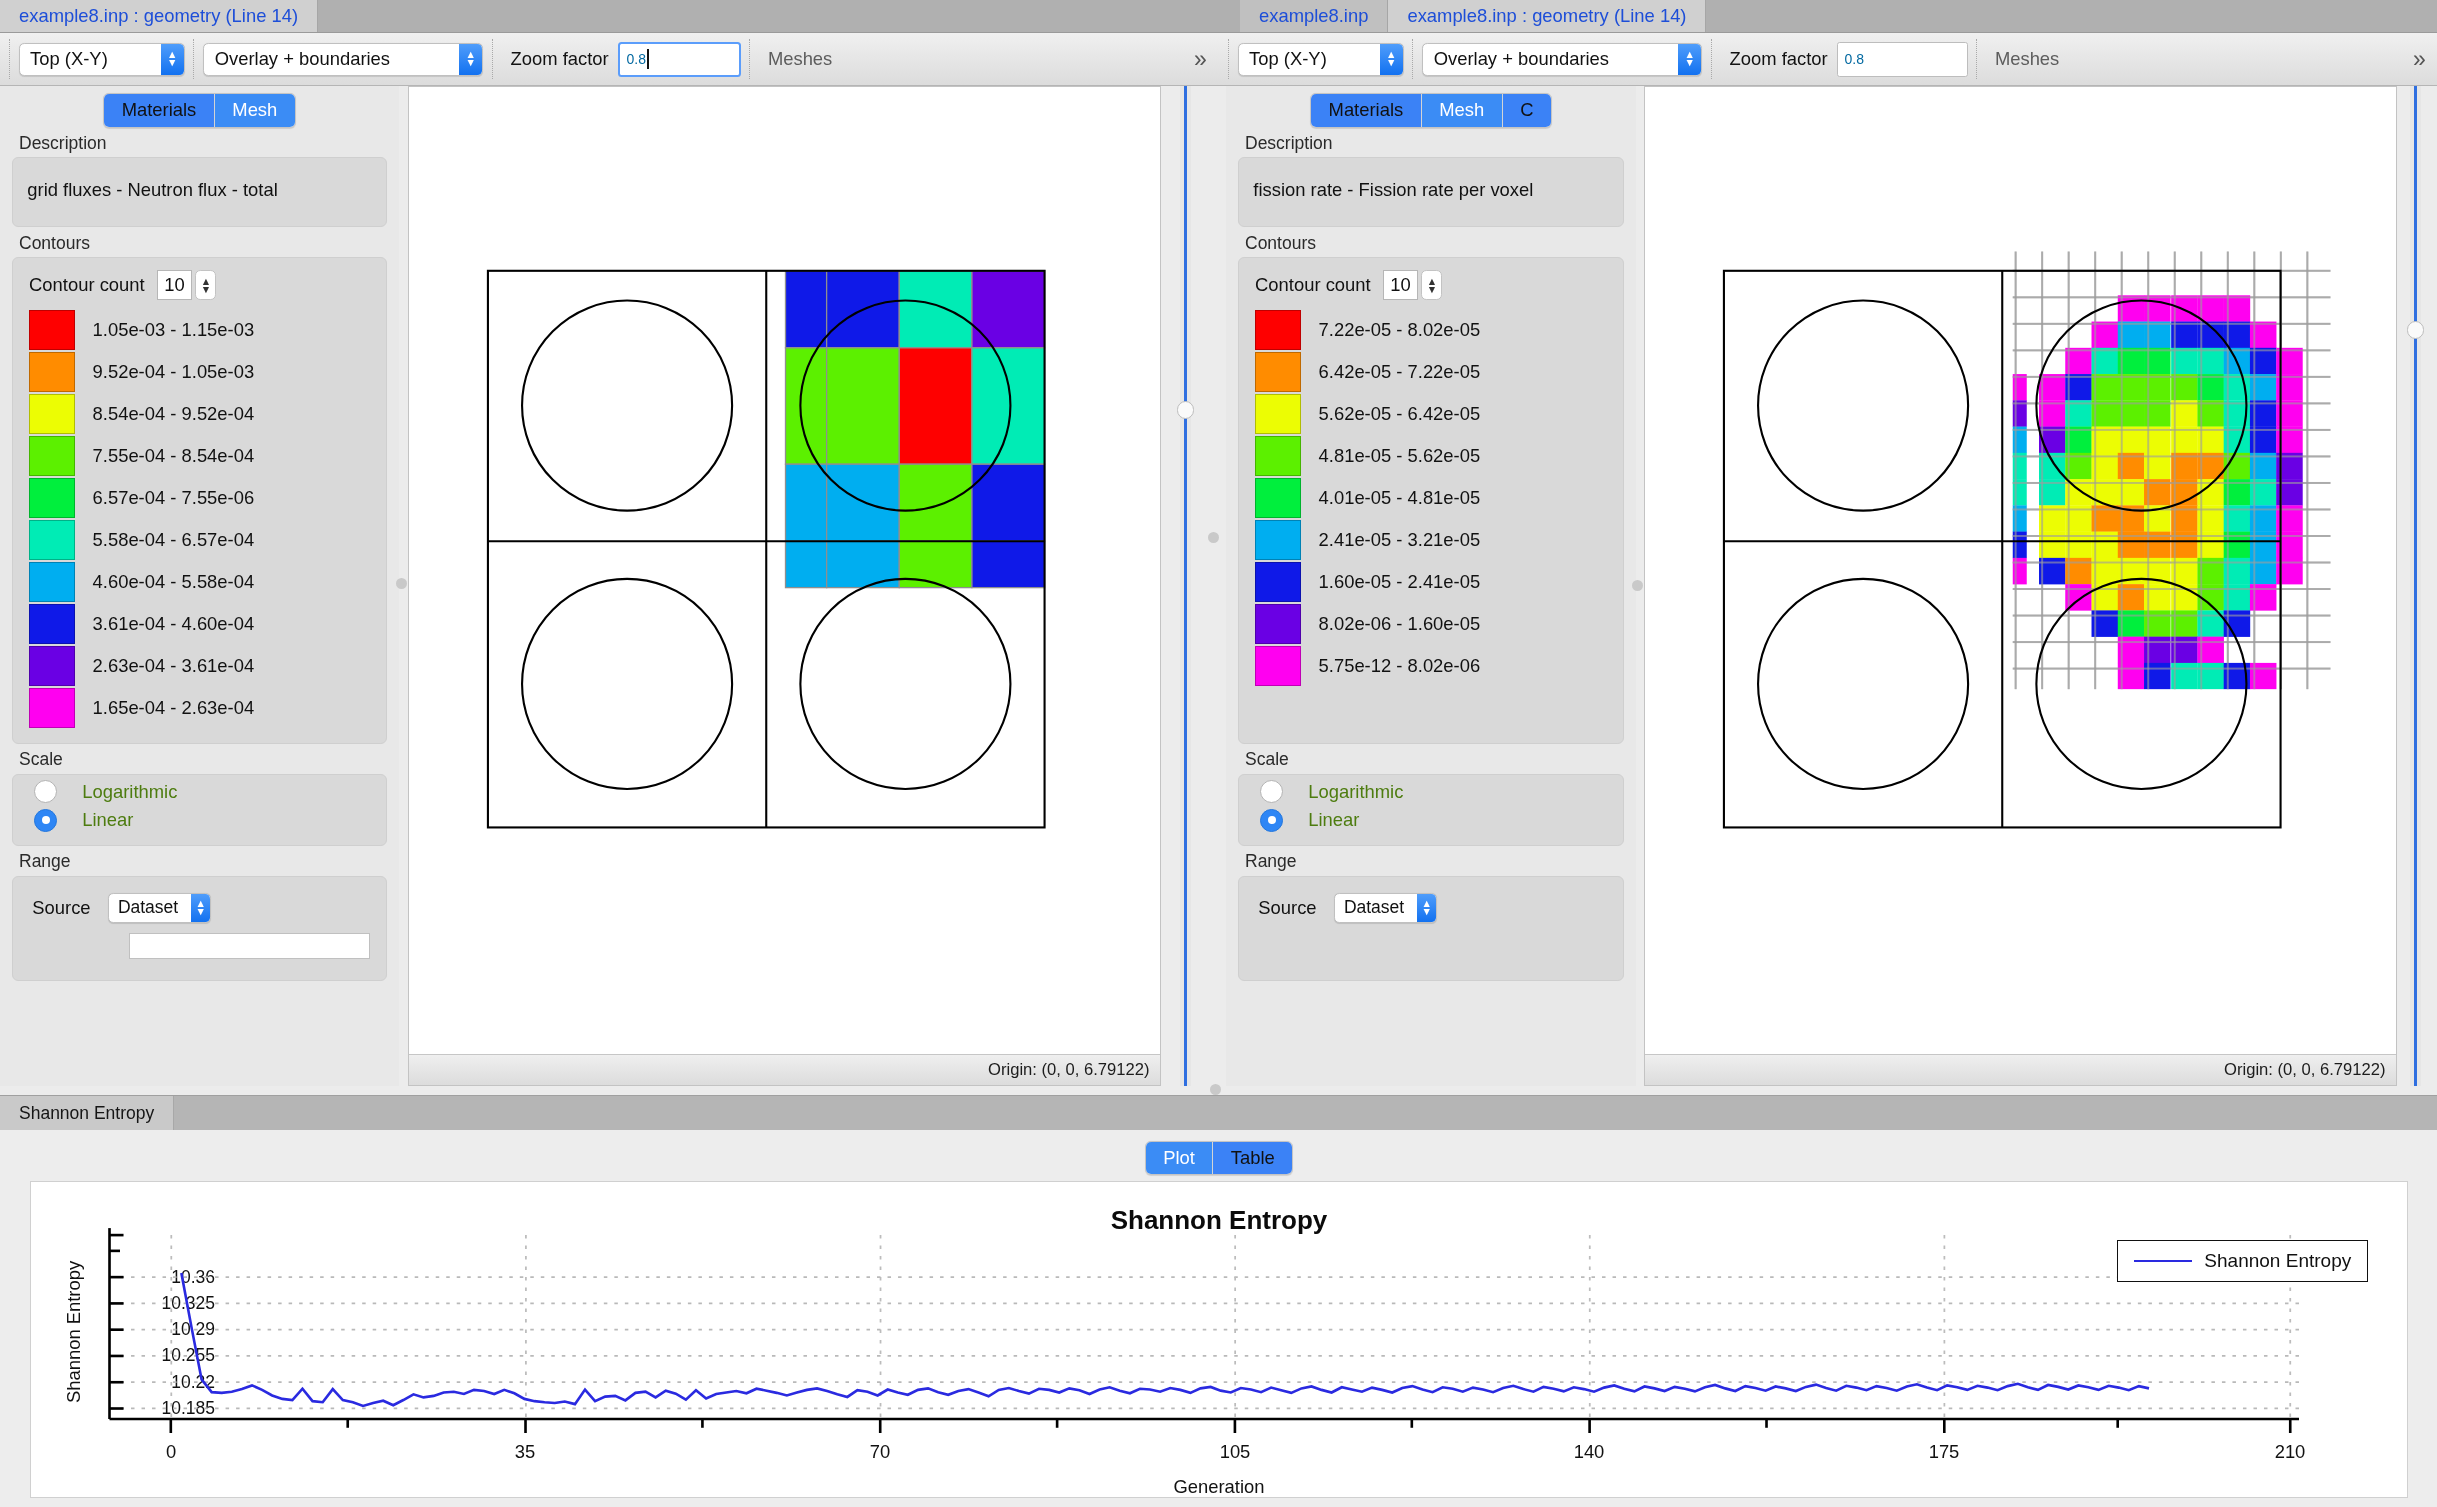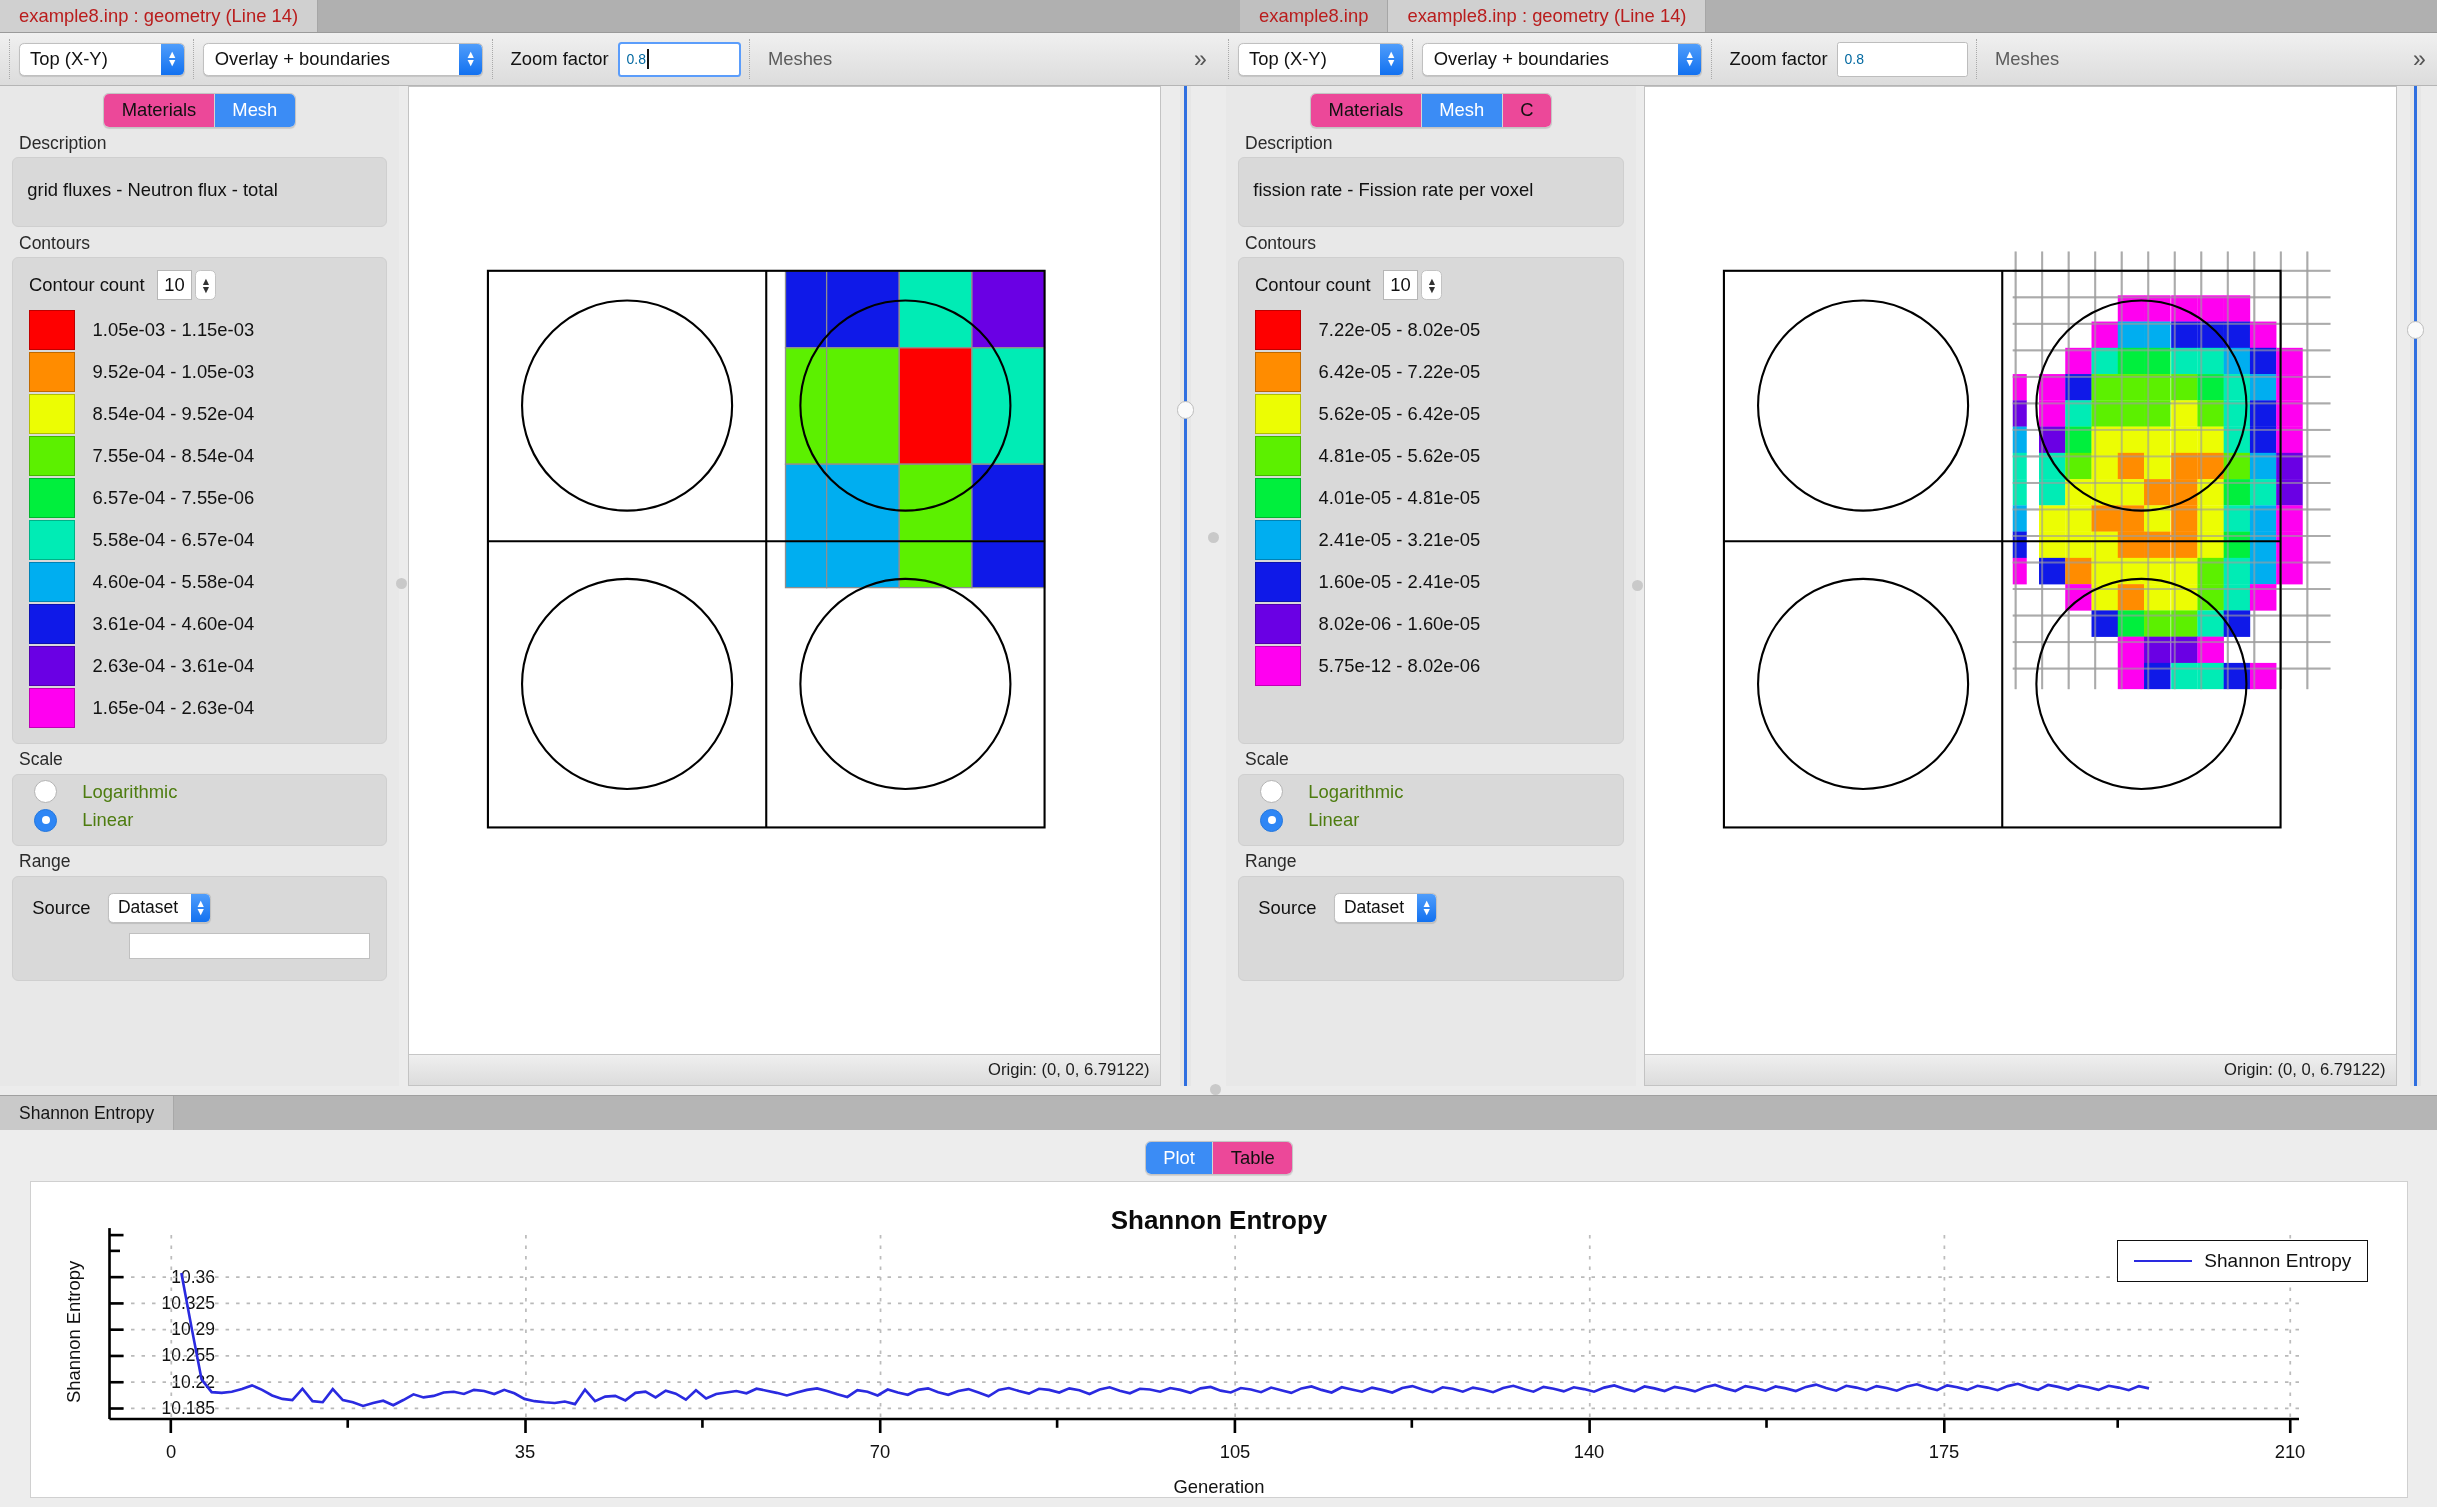--- a/index.html
+++ b/index.html
@@ -16,21 +16,21 @@
   
   .tabstrip {
     position: absolute; top: 0; height: 33px;
     background: #b8b8b8;
     display: flex; align-items: stretch;
     border-bottom: 0.9px solid #9a9a9a;
   }
   .doctab {
     display: flex; align-items: center; justify-content: center;
     padding: 0 19px;
-    font-size: 18.4px; color: #b91c1c;
+    font-size: 18.4px; color: #1d4ed8;
     background: #c8c8c8;
     border-right: 0.9px solid #a6a6a6;
     white-space: nowrap;
     cursor: default;
   }
   .doctab.active { background: #d0d0d0; }
   .doctab.dim { background: #c0c0c0; }
   .tabfill { flex: 1; background: #b0b0b0; }
 
   
@@ -85,21 +85,21 @@
   }
   .segctl {
     display: inline-flex;
     border-radius: 6.1px; overflow: hidden;
     background: #fff;
     border: 0.9px solid #c4c4c4;
     box-shadow: 0 0.9px 0.9px rgba(0,0,0,.12);
   }
   .segctl .seg {
     font-size: 18.4px; padding: 5.3px 17.5px;
-    color: #111; background: #ec4899; cursor: pointer;
+    color: #111; background: #3b82f6; cursor: pointer;
     border-right: 0.9px solid #d4d4d4;
     white-space: nowrap;
   }
   .segctl .seg:last-child { border-right: none; }
   .segctl .seg.on { background: #3b8cf5; color: #fff; }
 
   .grouplabel { font-size: 17.5px; color: #2a2a2a; margin: 5.3px 0 3.5px 19px; }
   .groupbox {
     background: #d9d9d9;
     border: 0.9px solid #cfcfcf;

